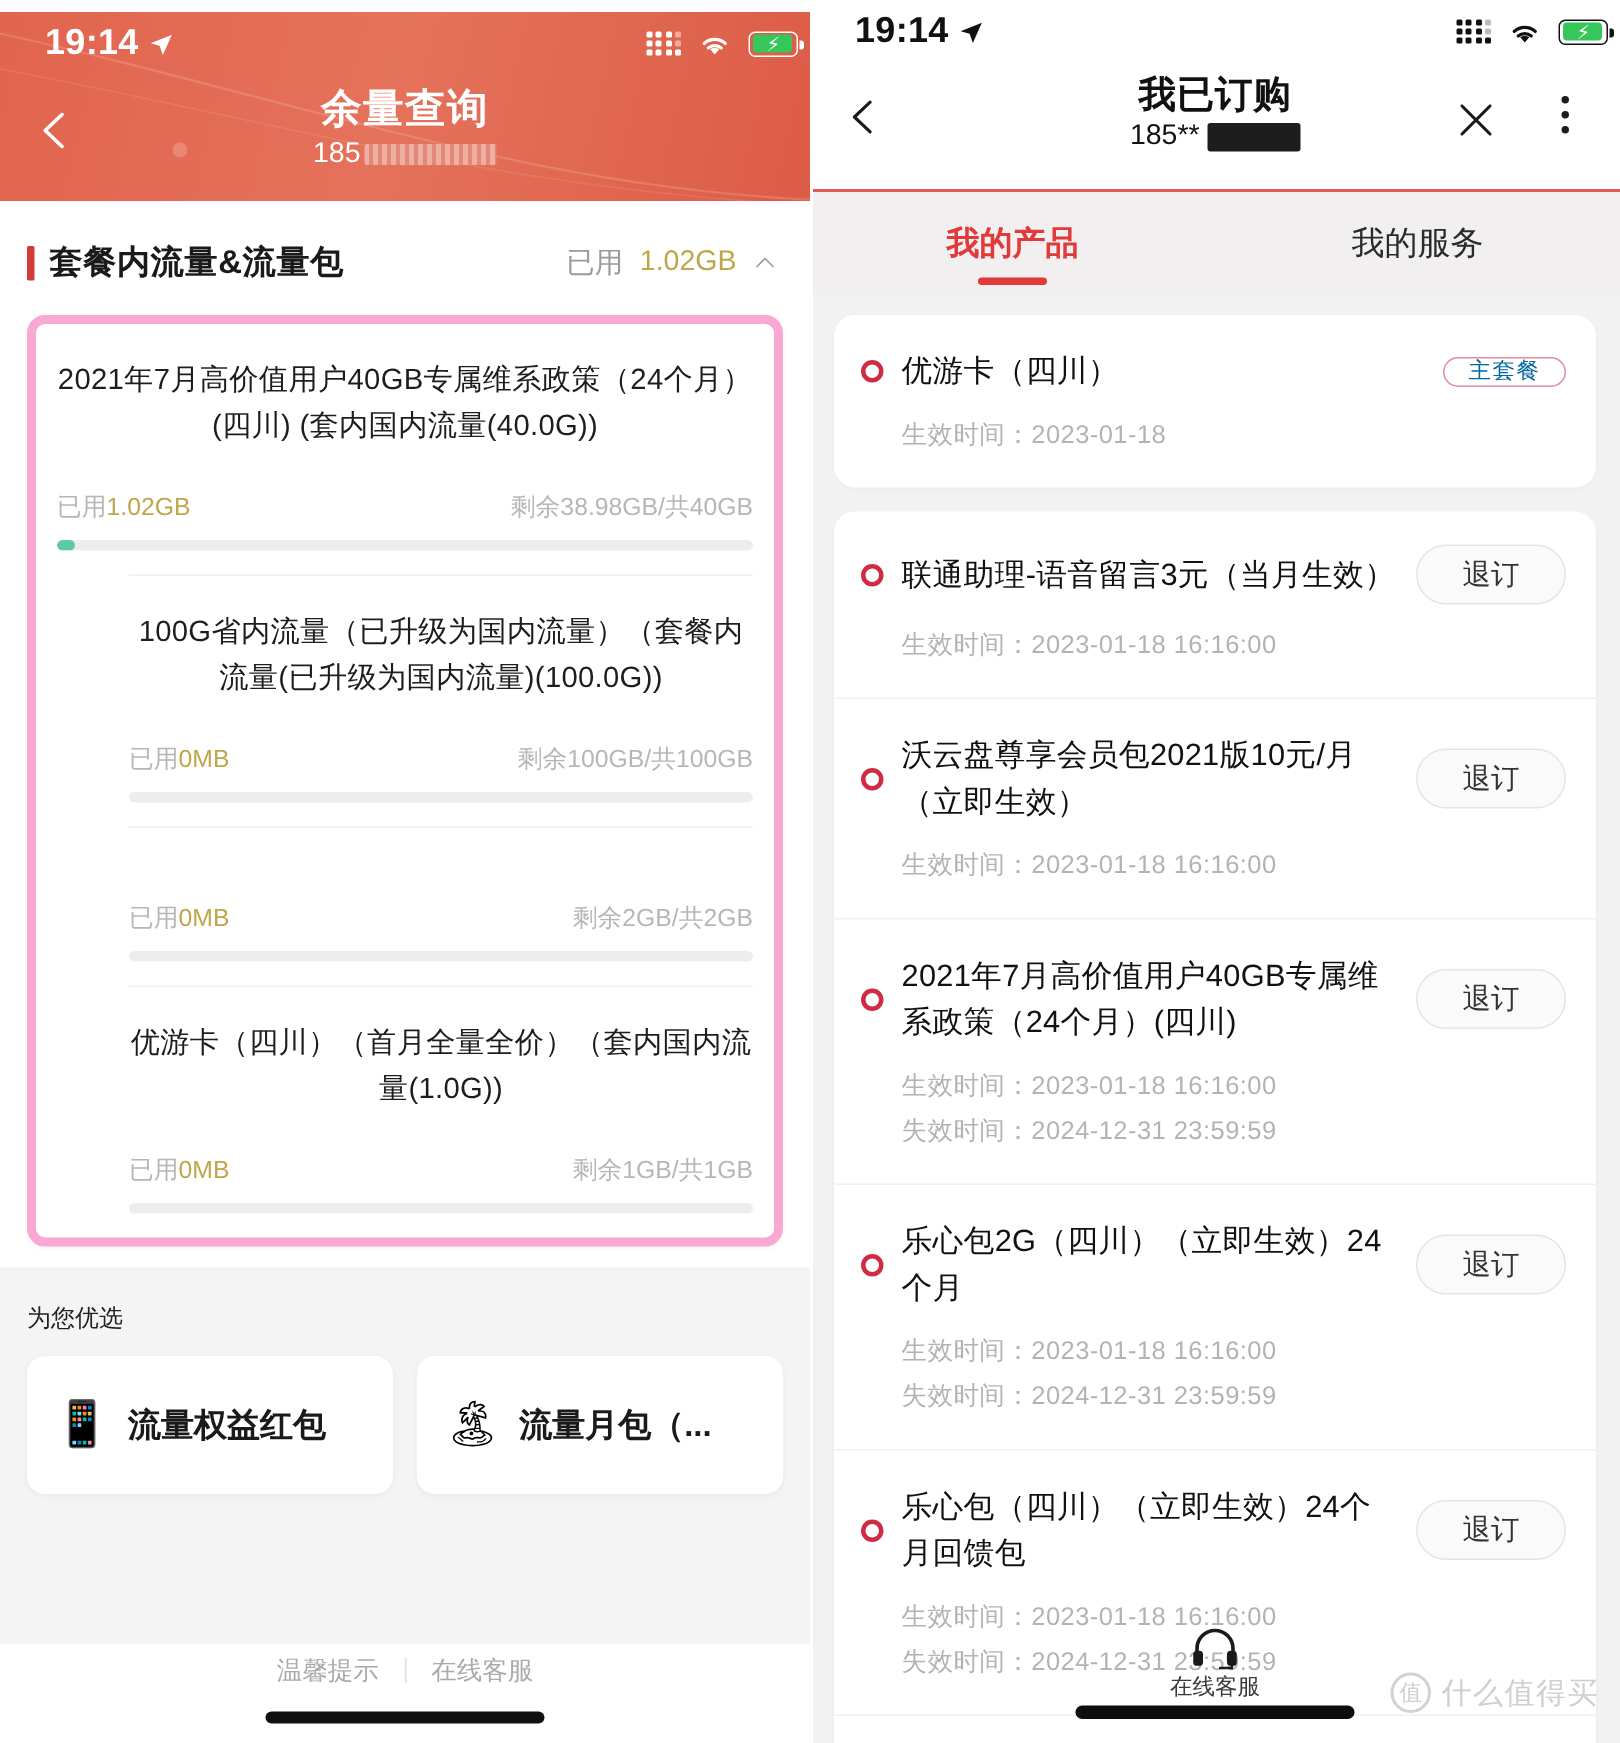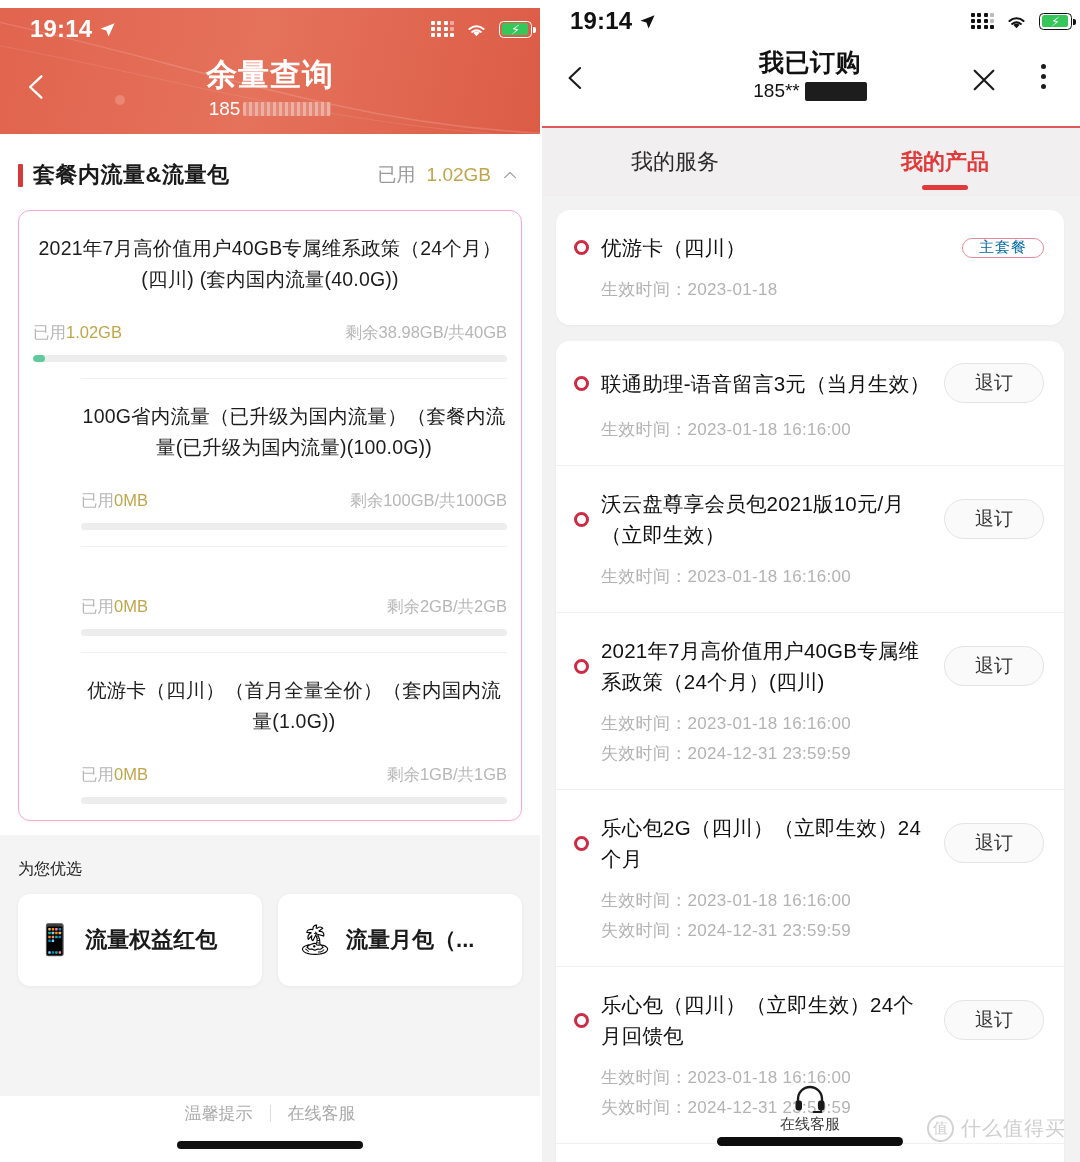--- a/index.html
+++ b/index.html
@@ -59,21 +59,21 @@
   .l-header .swoosh, .l-header .dot { position: absolute; }
   .l-header .statusbar { color: #fff; }
   .l-navrow {
     position: relative; height: 84px; display: flex; align-items: flex-start;
     justify-content: center; padding-top: 4px;
   }
   .l-back {
     position: absolute; left: 22px; top: 22px; width: 30px; height: 30px;
   }
   .l-titlewrap { text-align: center; }
-  .l-title { font-size: 31px; font-weight: 700; letter-spacing: 1px; }
+  .l-title { font-size: 27px; font-weight: 700; letter-spacing: 1px; }
   .l-sub { font-size: 19px; margin-top: 2px; display:flex; align-items:center; justify-content:center; gap:0;}
   .l-sub .masked {
     display:inline-block; width: 88px; height: 14px; margin-left:3px;
     background: repeating-linear-gradient(90deg,#efb3a6 0 3px, #e4897a 3px 6px);
     border-radius:2px; opacity:.95;
   }
 
   .l-body { background:#F4F4F4; }
   .l-section {
     background: #fff; margin: 0; padding: 0 0 14px 0; text-align: center;
@@ -84,21 +84,21 @@
   }
   .l-sec-title { display:flex; align-items:center; gap:10px; }
   .l-sec-bar { width:5px; height:23px; background:#D33B3B; border-radius:1px; }
   .l-sec-title span { font-size:22px; font-weight:700; color:#1a1a1a; letter-spacing:.5px;}
   .l-sec-right { display:flex; align-items:center; gap:11px; font-size:19px; }
   .l-sec-right .lbl { color:#9a9a9a; }
   .l-sec-right .val { color:#BFA64A; }
   .chev-up { width:16px; height:16px; display:block; }
 
   .l-card {
-    margin: 0 18px; background:#fff; border:1px solid #f9a8d4;
+    margin: 0 18px; background:#fff; border:6px solid #f9a8d4;
     border-radius:12px; box-shadow: 0 1px 4px rgba(0,0,0,.045);
     padding: 0 14px;
   }
   .pkg { padding: 22px 0 16px 0; }
   .pkg + .pkg { border-top: 1px solid #f0f0f0; margin-left: 48px; }
   .pkg-name {
     font-size: 19.5px; line-height: 31px; color:#1d1d1d; letter-spacing:.2px;
   }
   .pkg-stats {
     display:flex; align-items:baseline; justify-content:space-between;
@@ -438,25 +438,25 @@
           <path d="M4 4 L20 20 M20 4 L4 20" stroke="#1a1a1a" stroke-width="1.8" stroke-linecap="round"></path>
         </svg>
         <span class="r-dots">
           <i></i>
             <i></i>
             <i></i>
         </span>
       </div>
 
       <div class="r-tabs">
+        <div class="r-tab active">
+          <span>我的产品</span>
+        </div>
         <div class="r-tab">
           <span>我的服务</span>
-        </div>
-        <div class="r-tab active">
-          <span>我的产品</span>
         </div>
       </div>
     </div>
 
     <div class="r-list">
 
       <div class="r-card">
         <div class="r-item">
           <div class="r-item-top">
             <span class="ring"></span>

